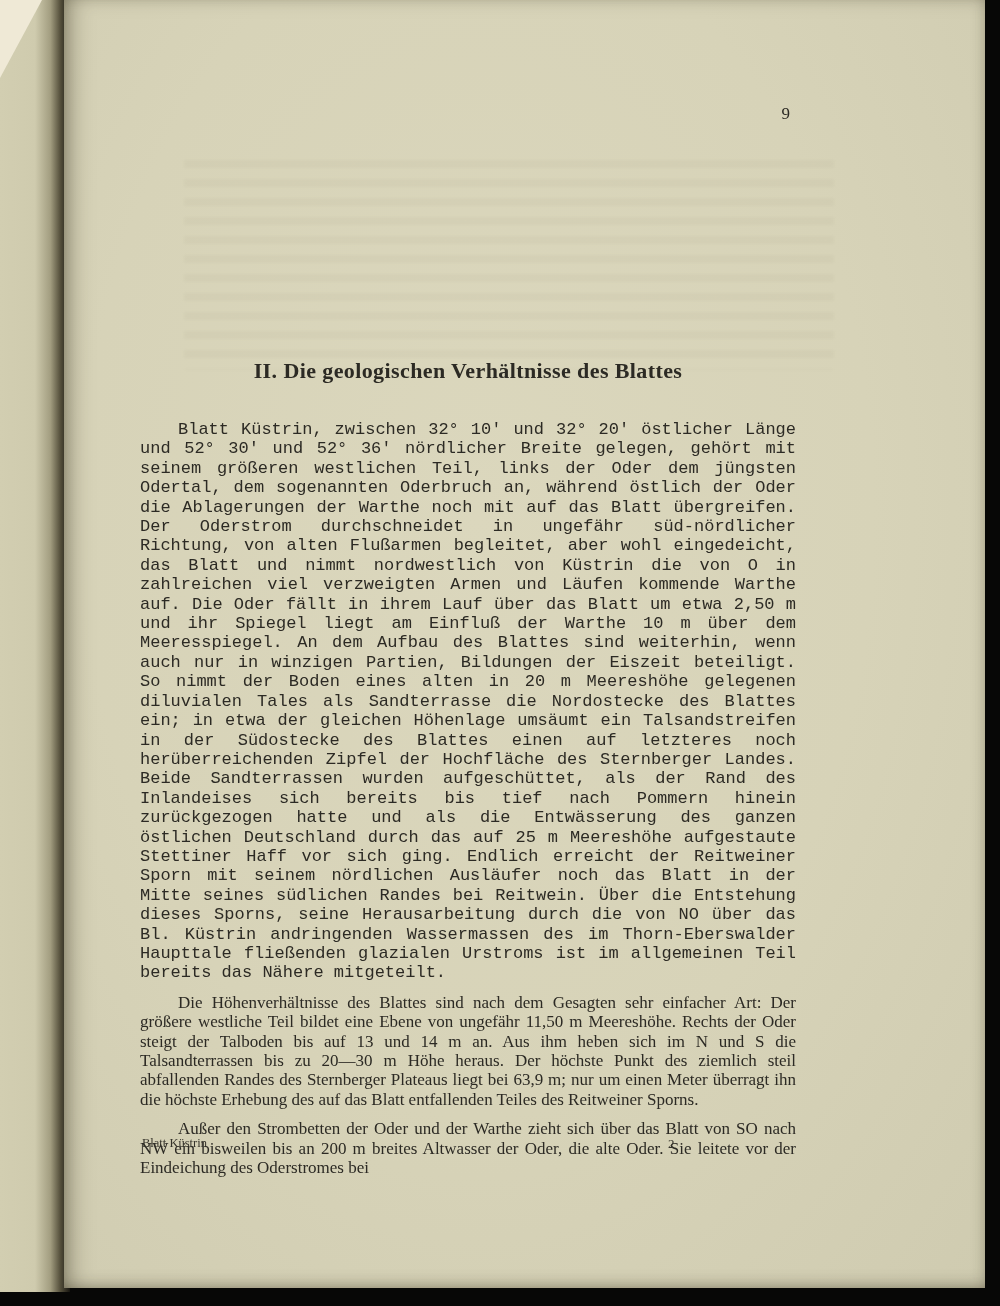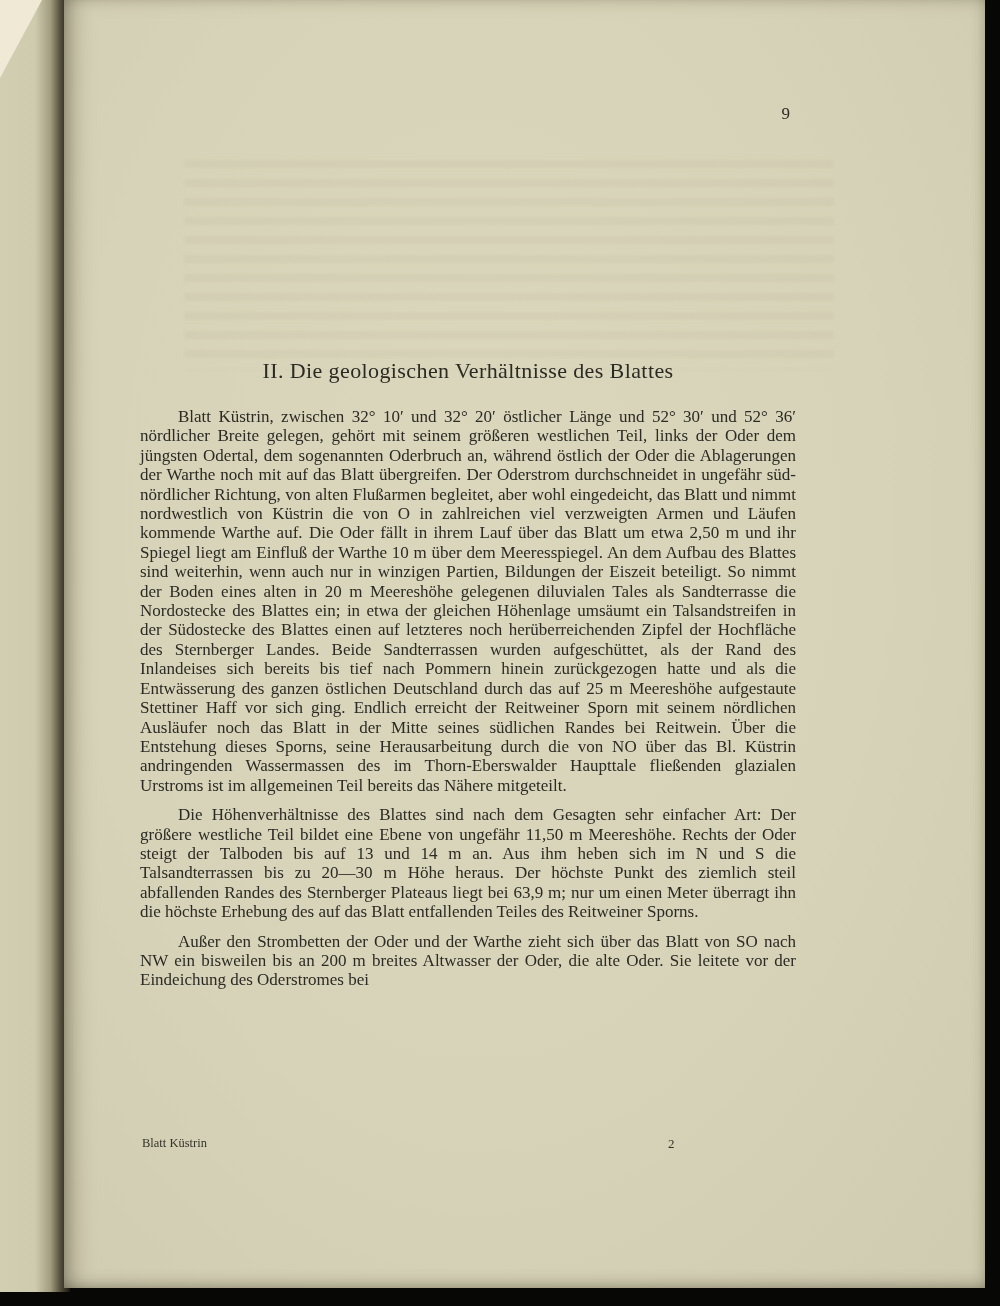--- a/index.html
+++ b/index.html
@@ -67,33 +67,34 @@
   .page-number {
     margin-top: 104px;
     text-align: right;
     font-size: 17px;
     padding-right: 6px;
   }
   .heading {
     margin: 234px 0 0 0;
     text-align: center;
     font-size: 22px;
-    font-weight: 400;
+    font-weight: 700;
     letter-spacing: 0.4px;
     white-space: nowrap;
   }
   .body-text p {
     font-size: 17px;
     line-height: 19.4px;
     text-align: justify;
     text-indent: 38px;
     margin: 0 0 10px 0;
   }
   .body-text p:first-child {
-    margin-top: 23px;
+    margin-top: 36px;
+    font-family: Liberation Mono, monospace;
   }
   .footer-row {
     position: absolute;
     left: 76px; top: 1136px;
     width: 656px;
     height: 18px;
     font-size: 12.5px;
     color: #34322a;
   }
   .footer-catchword {

